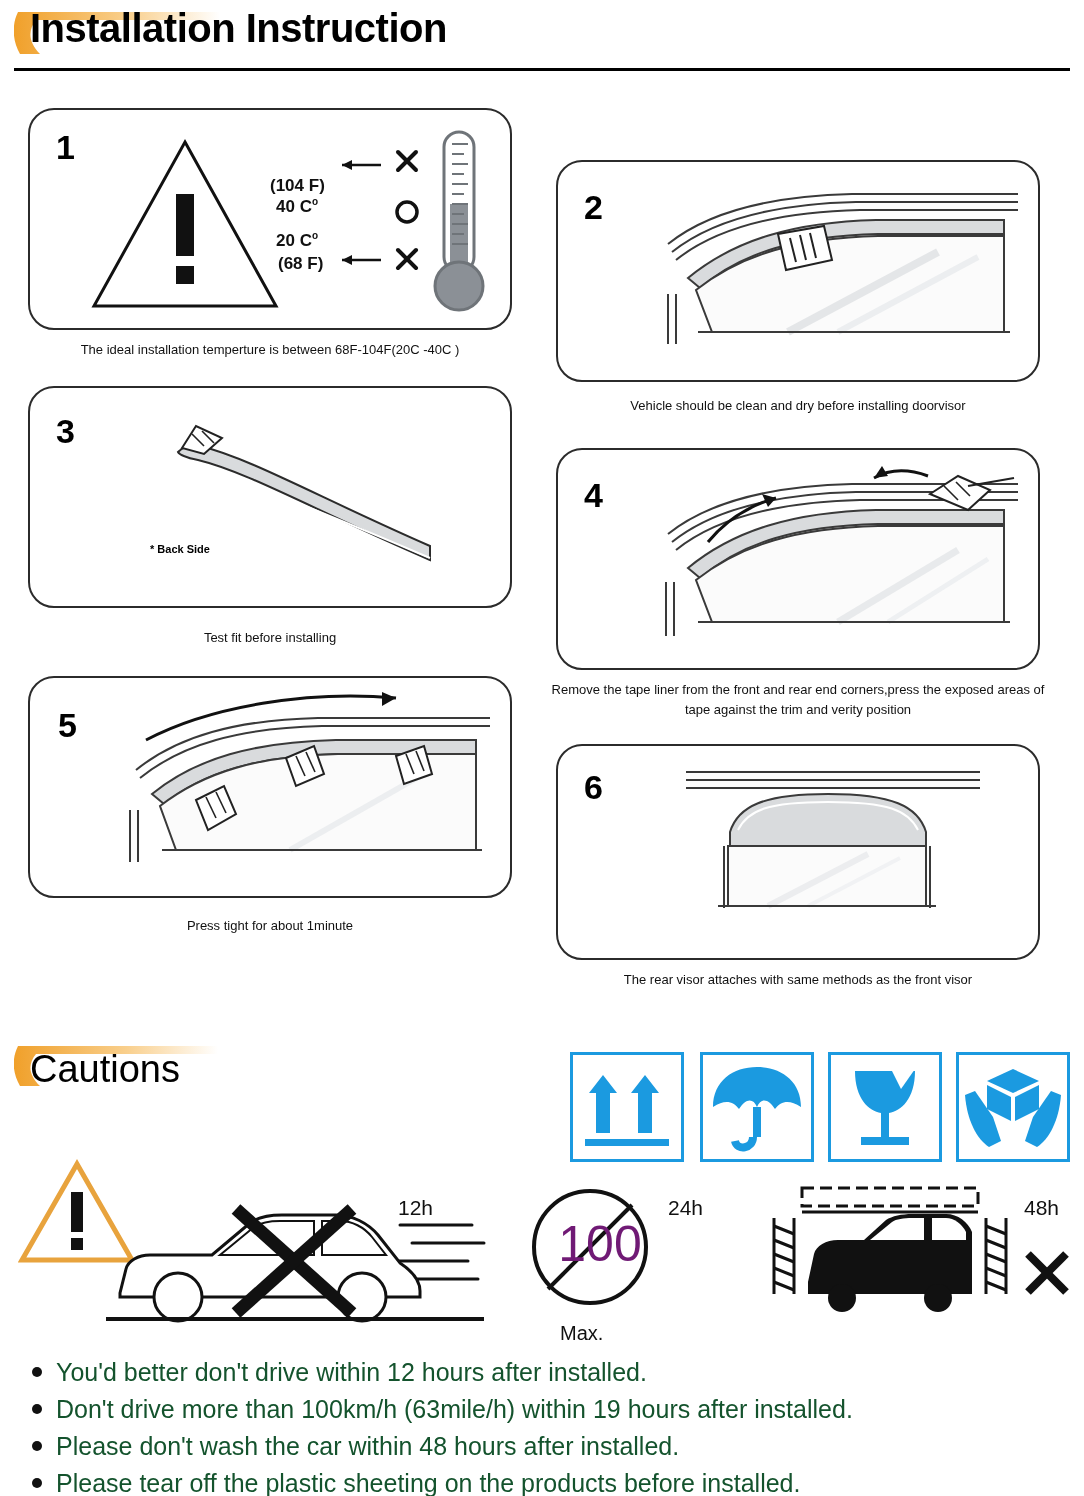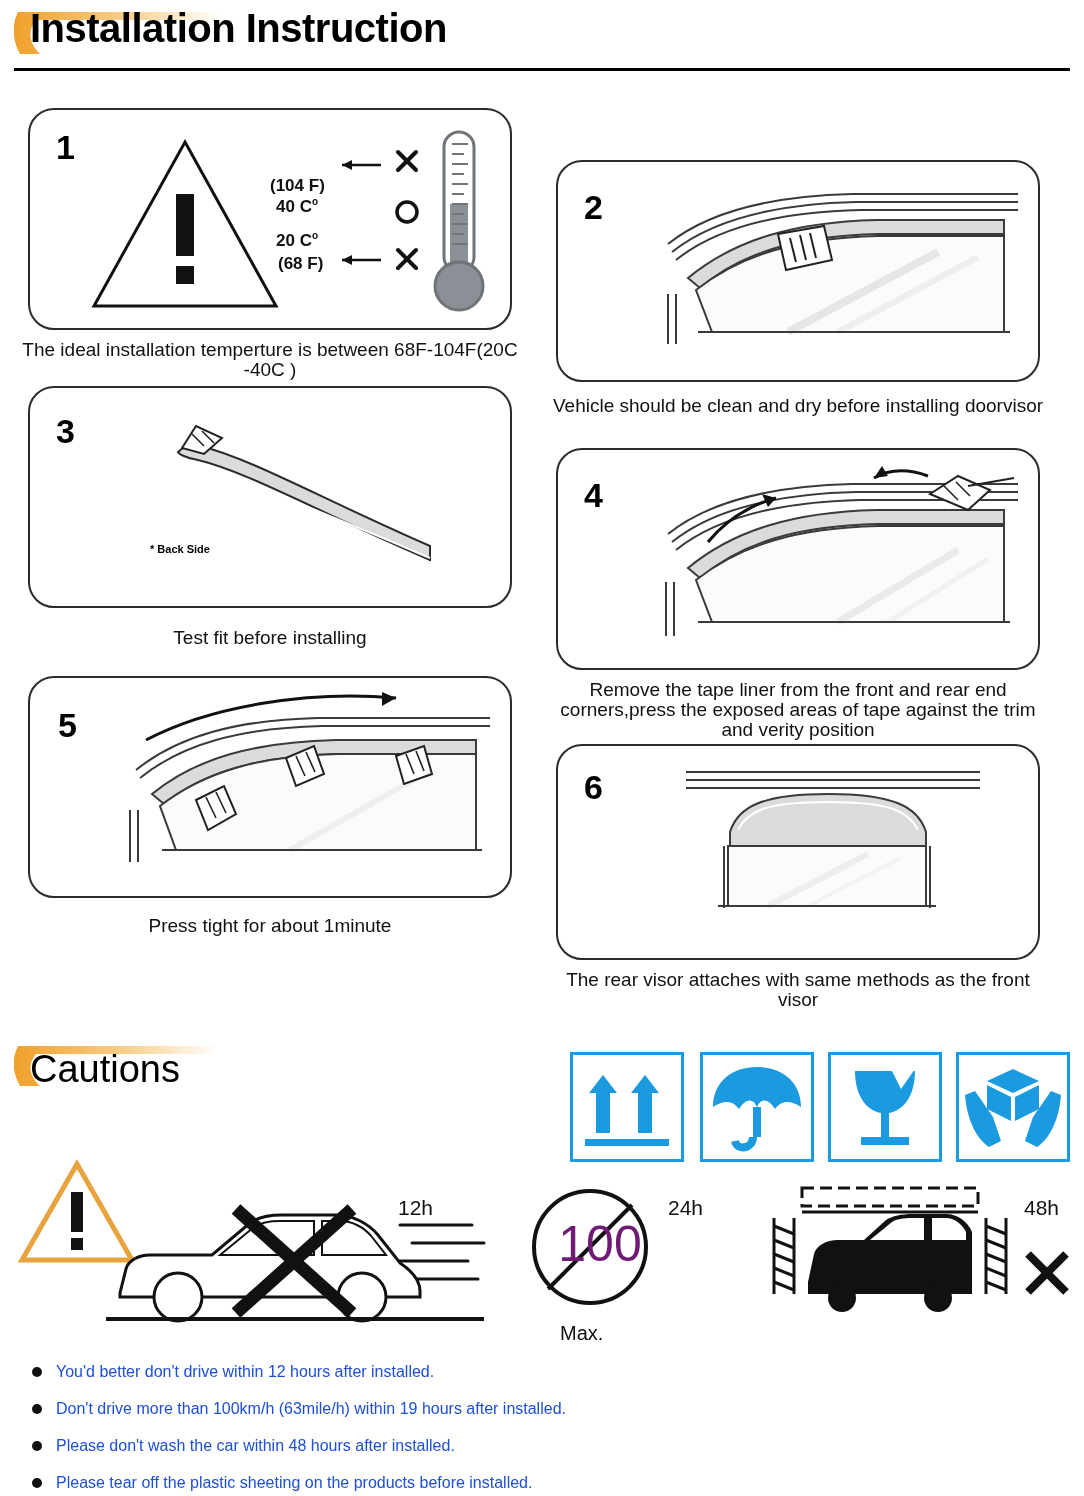--- a/index.html
+++ b/index.html
@@ -66,21 +66,21 @@
     box-sizing: border-box;
   }
   .panel-num {
     position: absolute;
     font-size: 34px;
     font-weight: bold;
     color: #000;
   }
   .caption {
     position: absolute;
-    font-size: 19px;
+    font-size: 13px;
     line-height: 20px;
     color: #111;
     text-align: center;
   }
   .backside-label {
     position: absolute;
     font-size: 11px;
     font-weight: bold;
     color: #000;
   }
@@ -144,23 +144,23 @@
     margin-bottom: 9px;
   }
   .bullet-dot {
     width: 10px; height: 10px;
     border-radius: 50%;
     background: #111;
     margin: 9px 14px 0 8px;
     flex: 0 0 auto;
   }
   .bullet-text {
-    font-size: 16px;
+    font-size: 25px;
     line-height: 28px;
-    color: #1d4ed8;
+    color: #14532d;
   }
 
   svg { display: block; }
   .abs { position: absolute; }
 </style>
 </head>
 <body>
 
 <div class="page">
 

